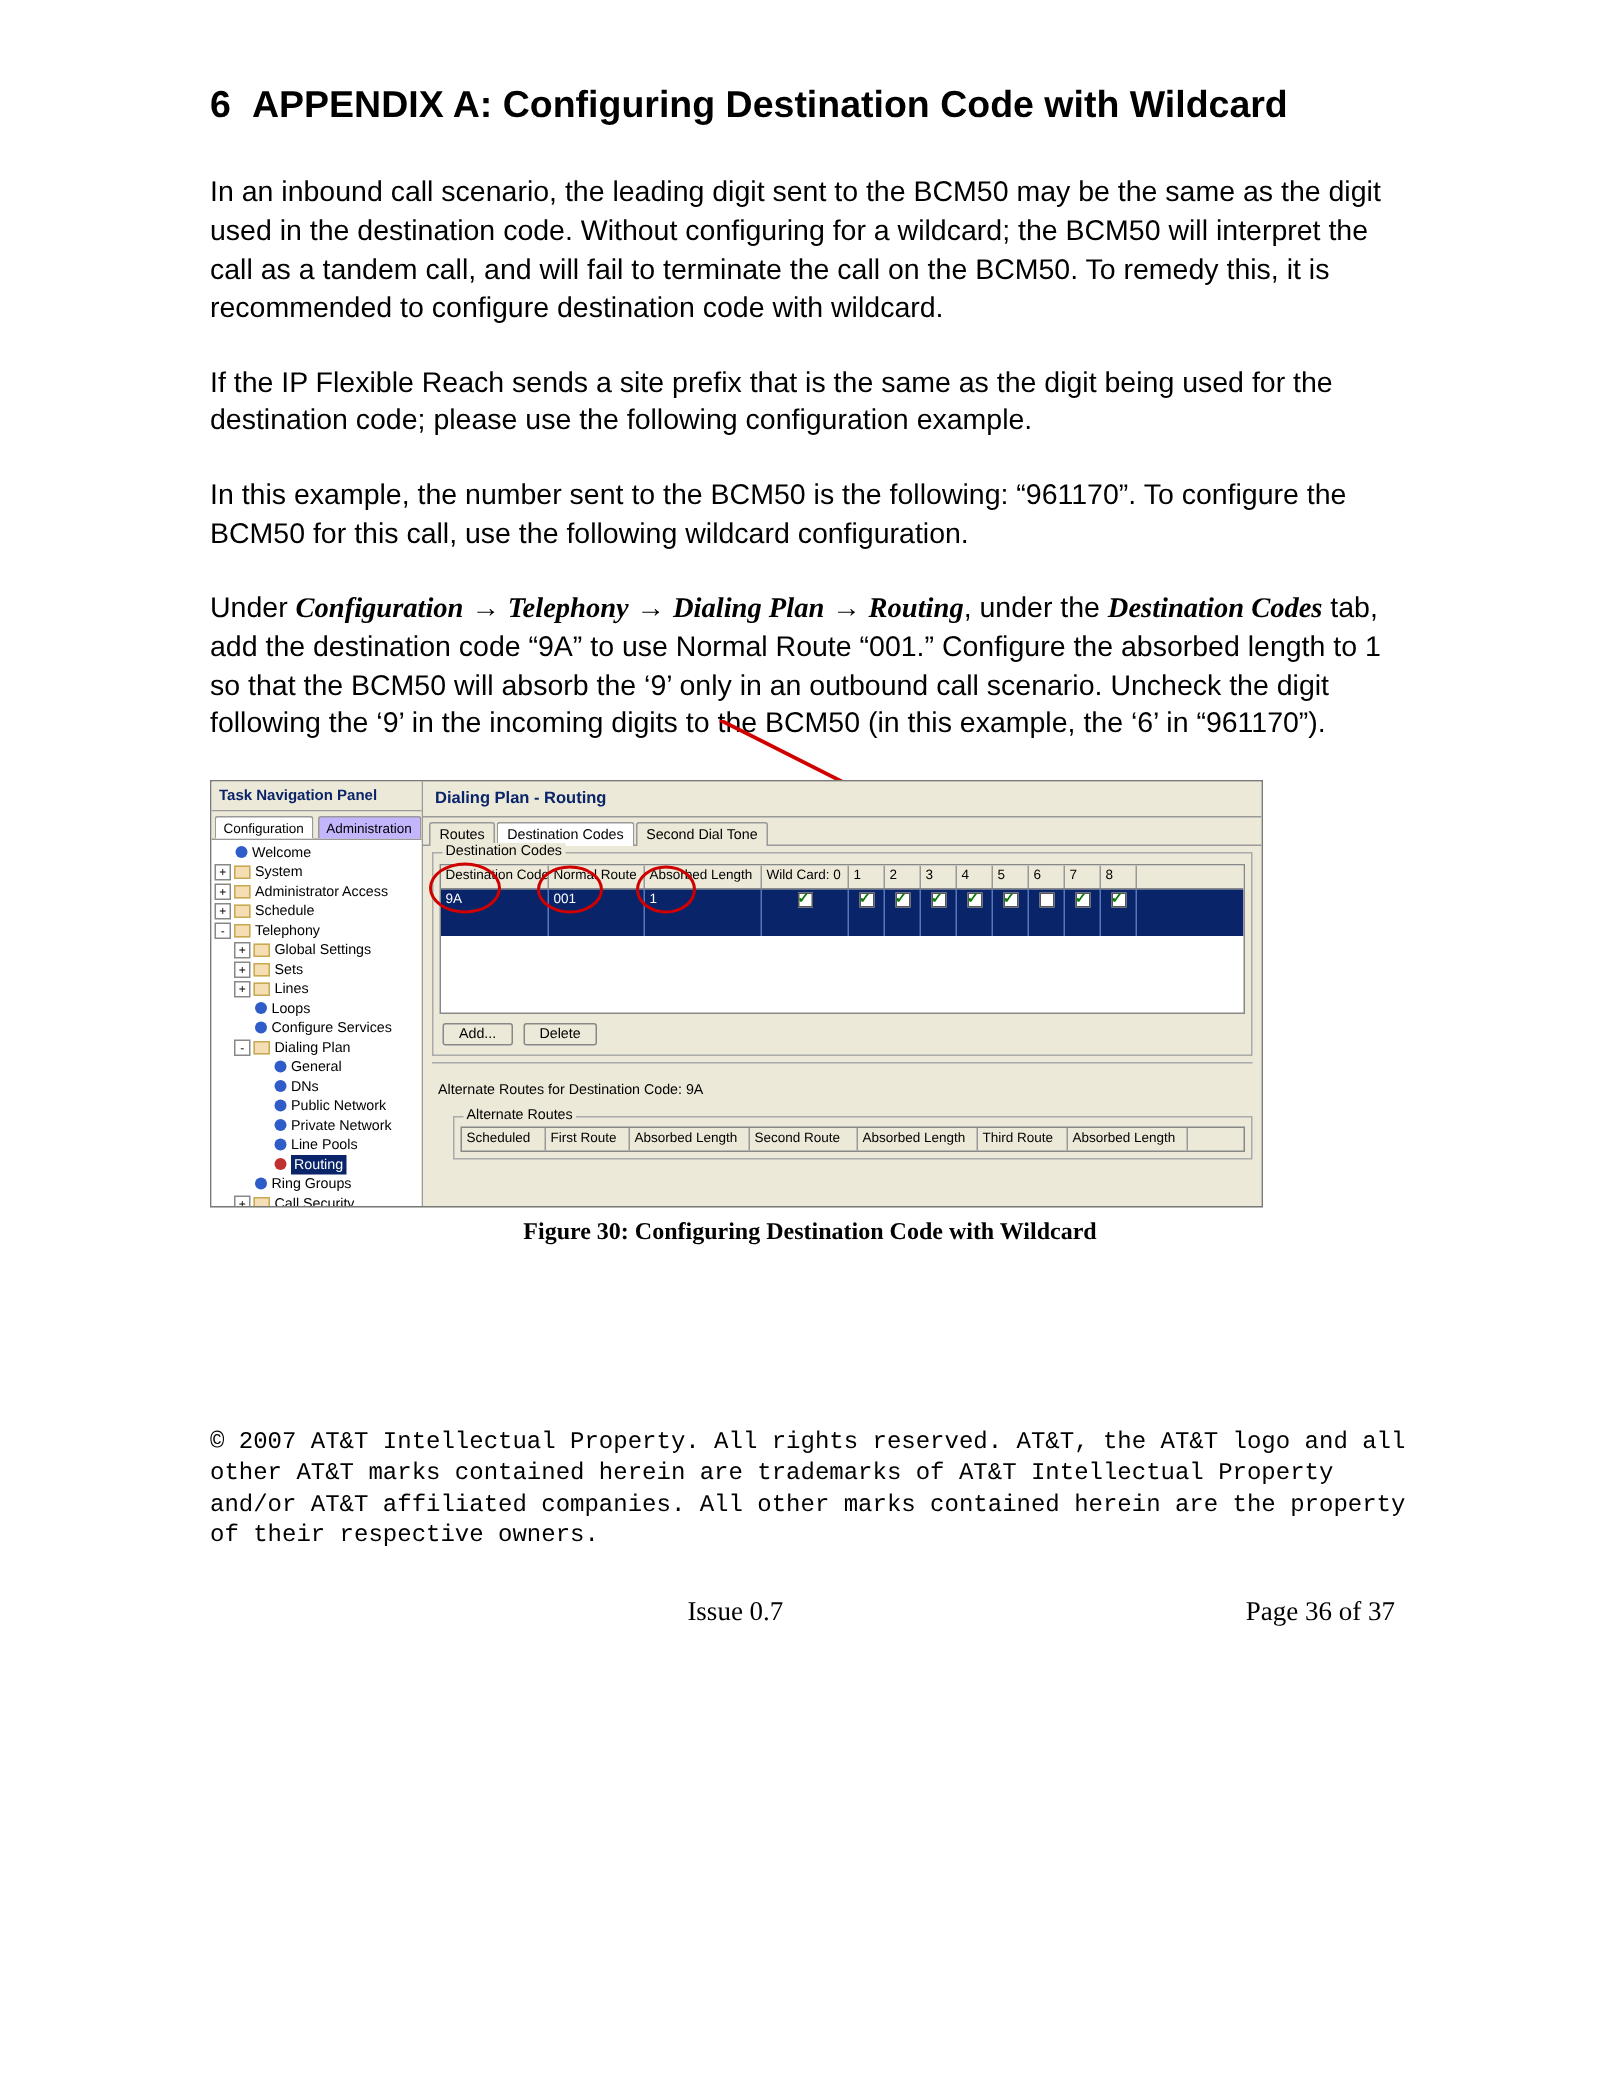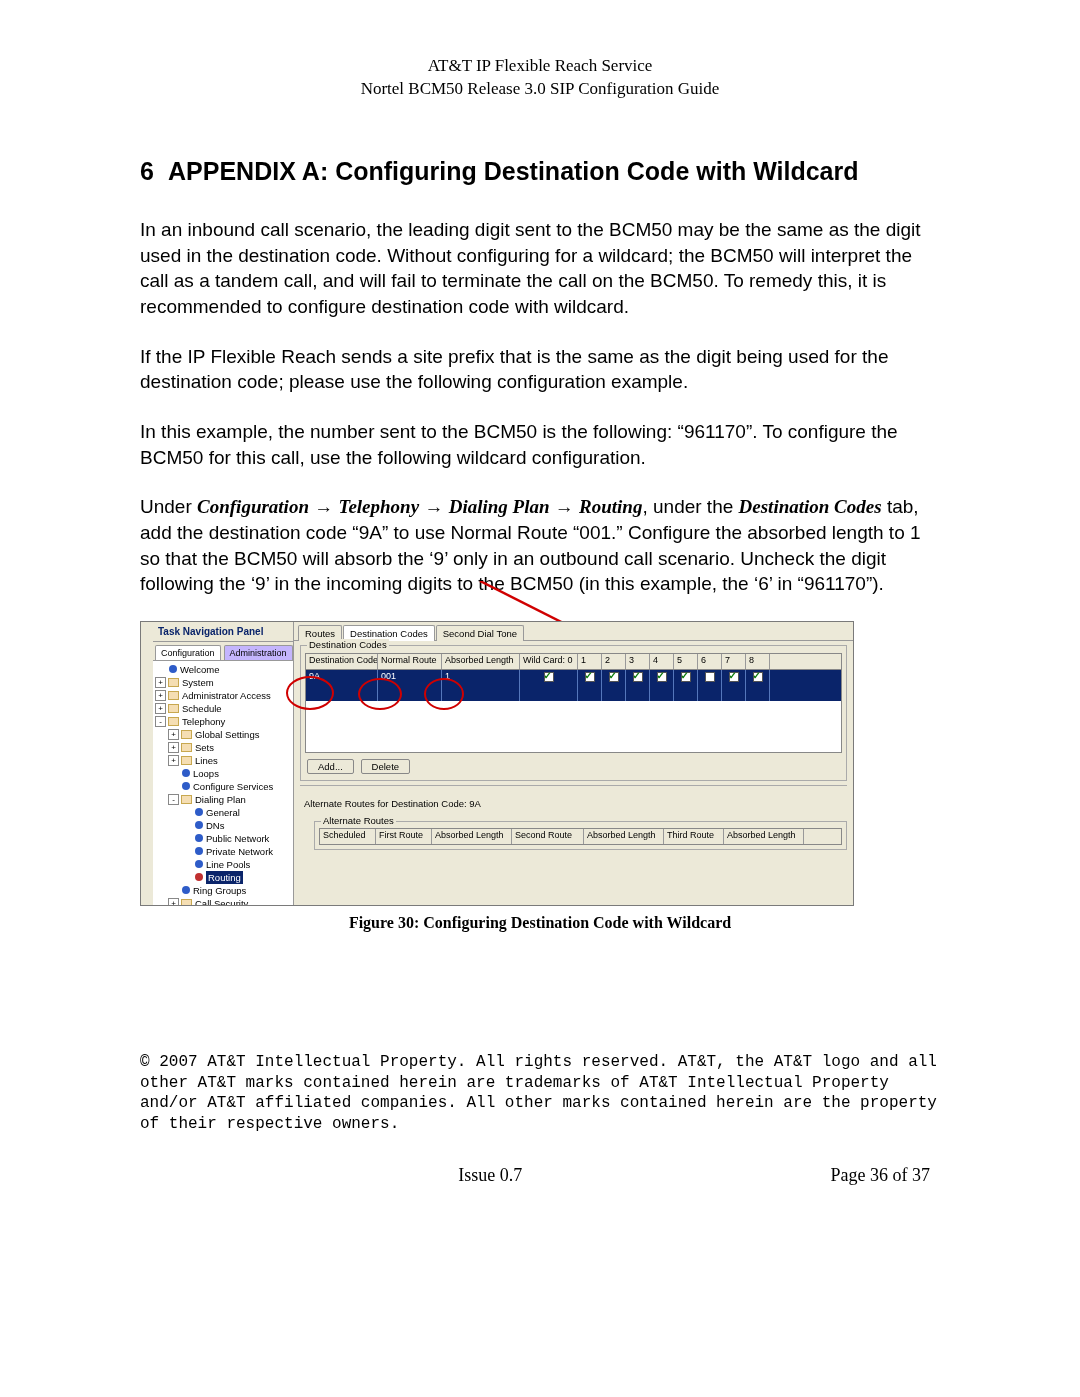--- a/index.html
+++ b/index.html
@@ -67,21 +67,20 @@
     width: 700px;
     height: 283px;
     background: #ece9d8;
     border: 1px solid #7a7a7a;
     font-family: Tahoma, Arial, sans-serif;
     font-size: 10px;
     display: flex;
     position: relative;
     margin-top: 10px;
     overflow: hidden;
-    padding-left: 12px;
   }
   .nav-panel {
     width: 140px;
     background: #ece9d8;
     border-right: 1px solid #999;
     display: flex;
     flex-direction: column;
   }
   .nav-title {
     background: #ece9d8;
@@ -262,24 +261,20 @@
   }
   .arrow-line {
     position:absolute;
     pointer-events:none;
   }
 </style>
 </head>
 <body>
 
 <div class="page">
-  <div class="header">
-    <div>AT&amp;T IP Flexible Reach Service</div>
-    <div>Nortel BCM50 Release 3.0 SIP Configuration Guide</div>
-  </div>
 
   <div class="section-heading">
     <div class="heading-wrap">
       <span class="num">6</span>
       <span class="heading-text">APPENDIX A: Configuring Destination Code with Wildcard</span>
     </div>
   </div>
 
   <p class="body">In an inbound call scenario, the leading digit sent to the BCM50 may be the same as the digit used in the destination code.  Without configuring for a wildcard; the BCM50 will interpret the call as a tandem call, and will fail to terminate the call on the BCM50.  To remedy this, it is recommended to configure destination code with wildcard.</p>
   <p class="body">If the IP Flexible Reach sends a site prefix that is the same as the digit being used for the destination code; please use the following configuration example.</p>
@@ -413,20 +408,21 @@
           <div class="tree-row">
               <span class="sp" style="width:13px"></span>
               <span class="exp">+</span>
               <span class="folder-ico"></span>
               <span class="lbl">Call Security</span>
             </div>
         </div>
       </div>
 
       <div class="main-panel">
+        <div class="main-title">Dialing Plan - Routing</div>
         <div class="main-tabs">
           <div class="main-tab">Routes</div>
           <div class="main-tab active">Destination Codes</div>
           <div class="main-tab">Second Dial Tone</div>
         </div>
 
         <div class="group-box">
           <span class="legend">Destination Codes</span>
           <div class="grid">
             <div class="grid-head">

